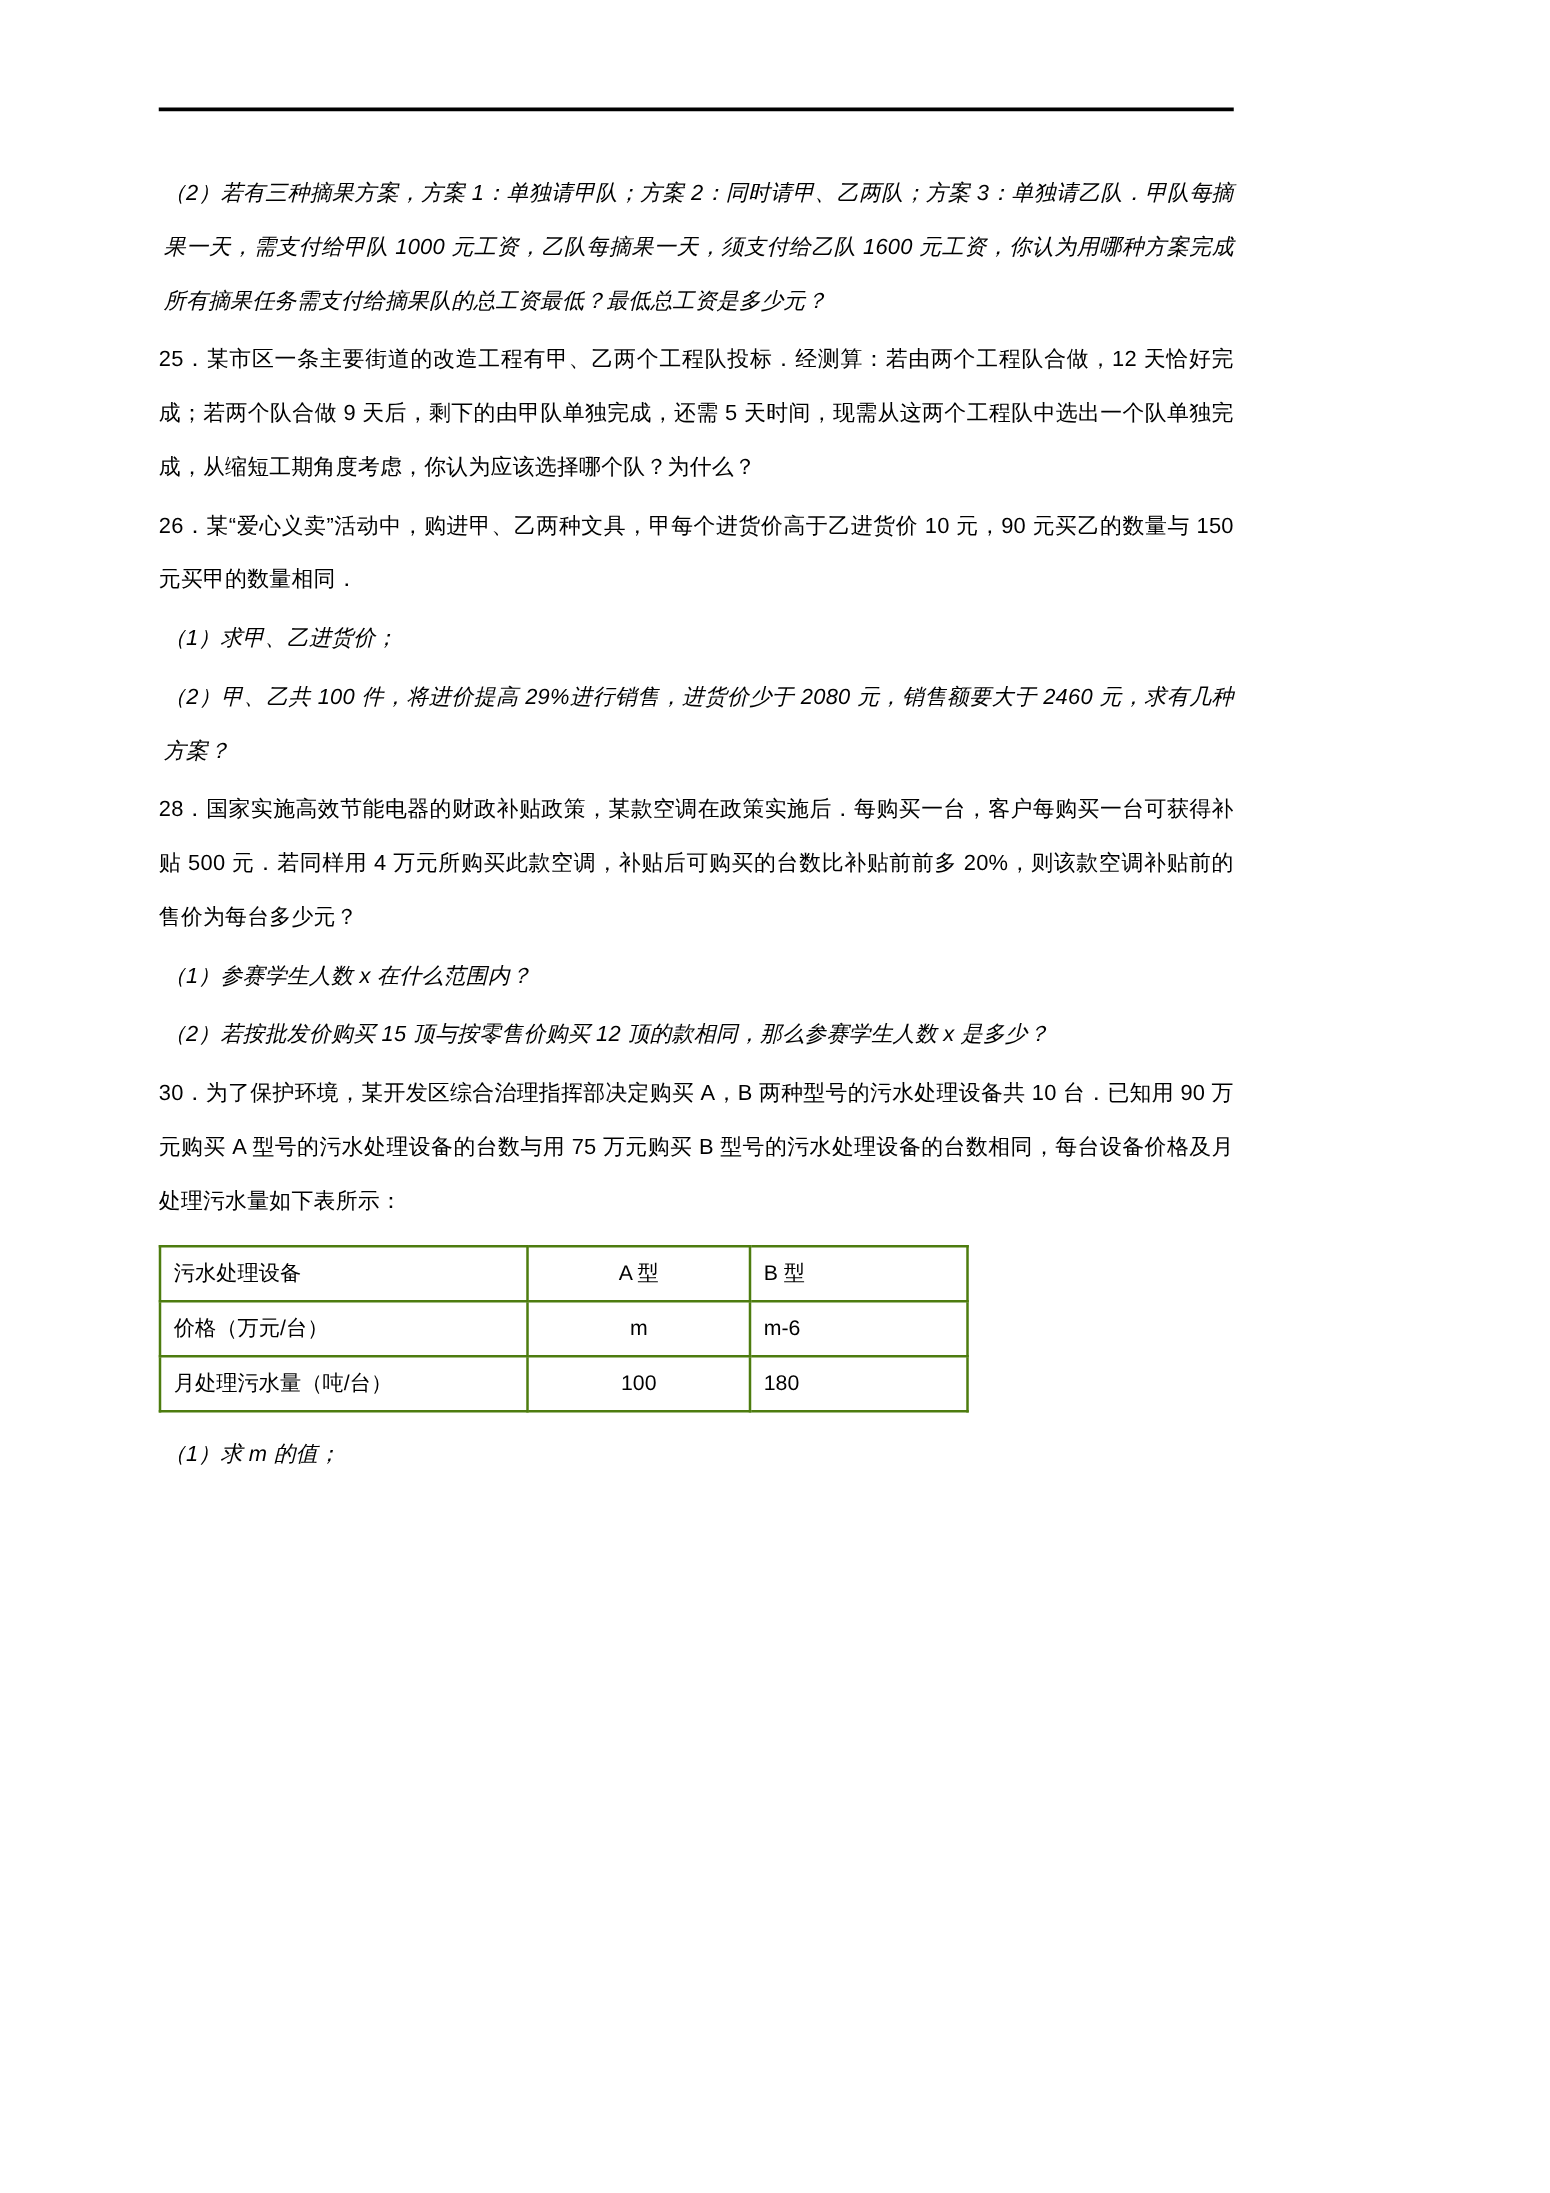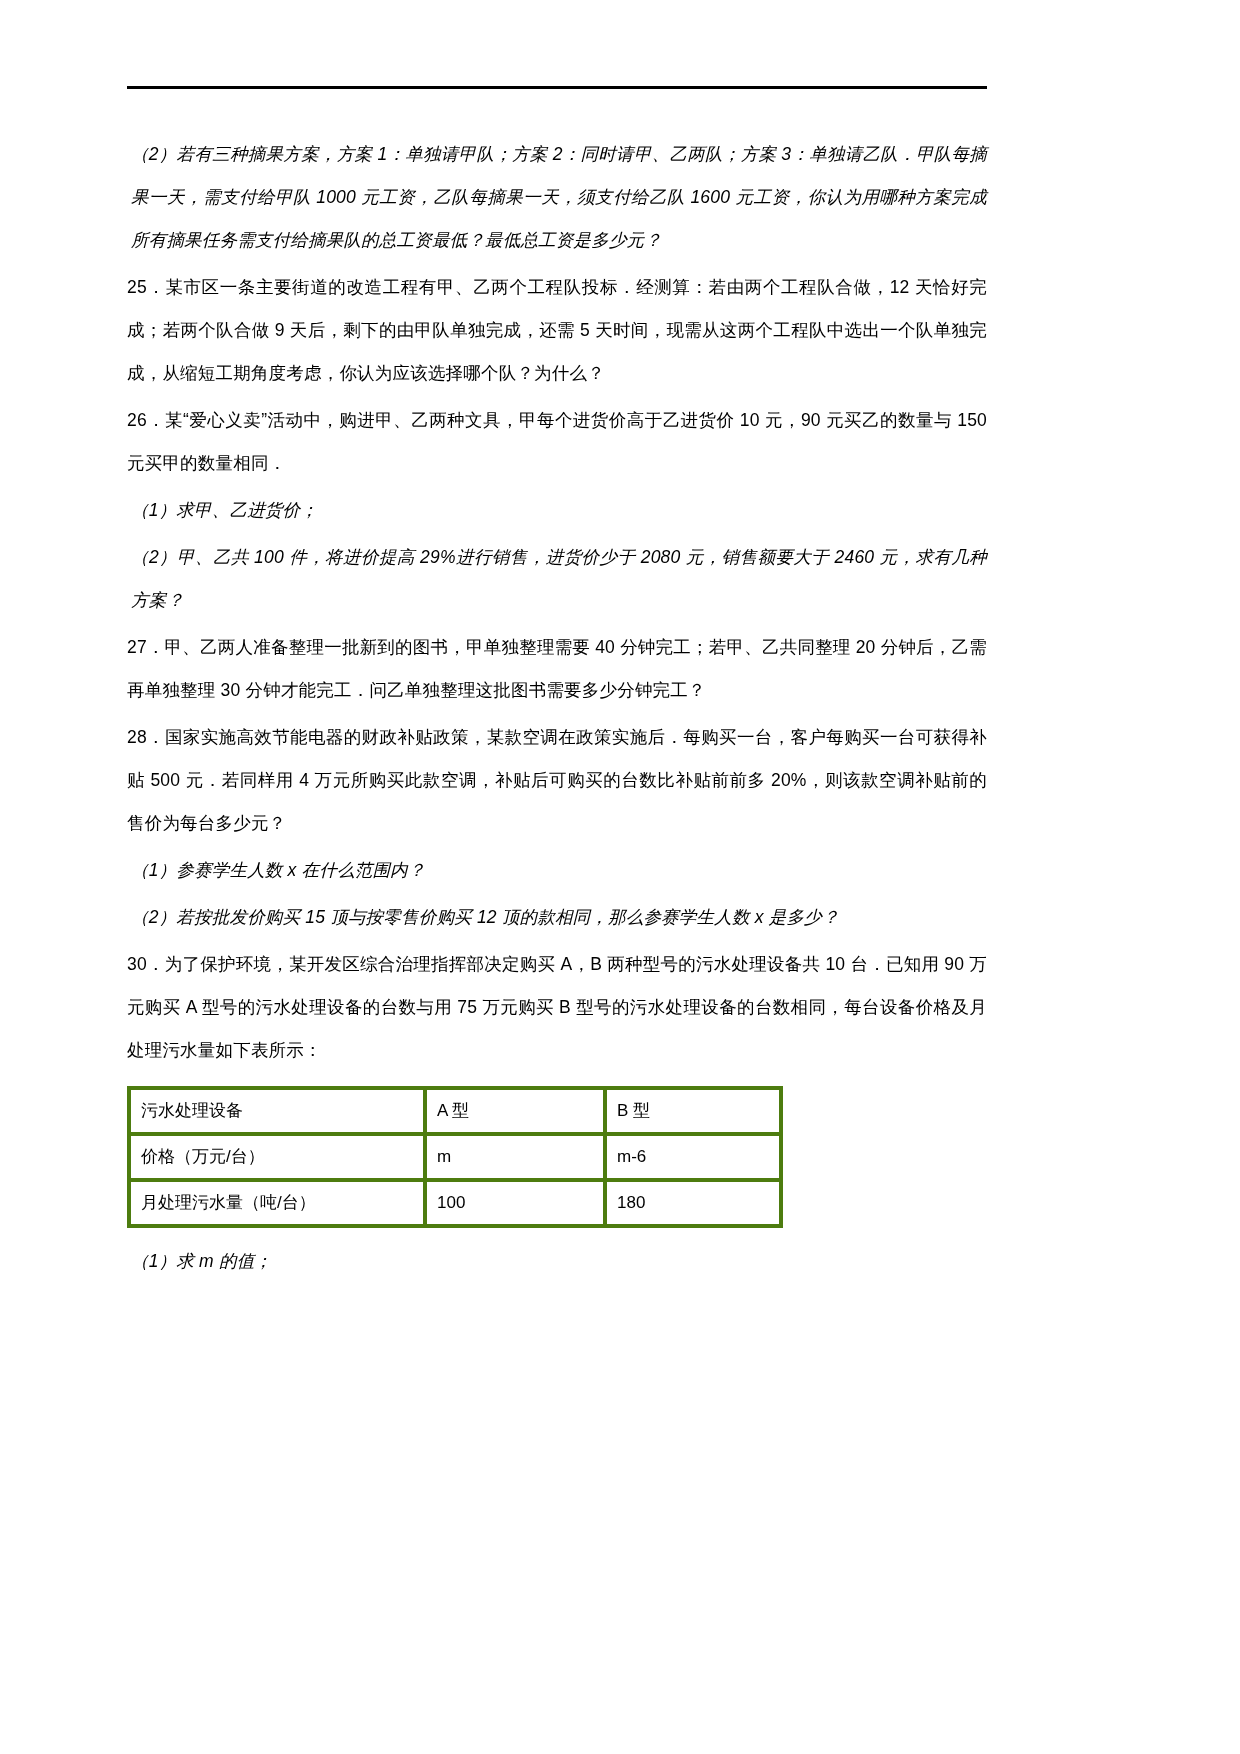--- a/index.html
+++ b/index.html
@@ -50,30 +50,30 @@
   .para.last-line-left {
     text-align: left;
   }
   table.spec-table {
     border-collapse: collapse;
     margin: 14px 0 10px 0;
     width: 580px;
     table-layout: fixed;
   }
   table.spec-table td {
-    border: 4px solid #4d7c0f;
+    border: 2px solid #4d7c0f;
     height: 38px;
     padding: 2px 10px;
     font-size: 17px;
     line-height: 34px;
     vertical-align: middle;
     color: #000000;
   }
   table.spec-table td.col-label { width: 272px; }
-  table.spec-table td.col-a { width: 156px; }
+  table.spec-table td.col-a { width: 156px; text-align: center; }
   table.spec-table td.col-b { width: 152px; }
   .after-table {
     margin-top: 12px;
   }
 </style>
 </head>
 <body>
 
 <div class="page">
 
@@ -84,21 +84,20 @@
     <p class="para indent">（2）若有三种摘果方案，方案 1：单独请甲队；方案 2：同时请甲、乙两队；方案 3：单独请乙队．甲队每摘果一天，需支付给甲队 1000 元工资，乙队每摘果一天，须支付给乙队 1600 元工资，你认为用哪种方案完成所有摘果任务需支付给摘果队的总工资最低？最低总工资是多少元？</p>
 
     <p class="para">25．某市区一条主要街道的改造工程有甲、乙两个工程队投标．经测算：若由两个工程队合做，12 天恰好完成；若两个队合做 9 天后，剩下的由甲队单独完成，还需 5 天时间，现需从这两个工程队中选出一个队单独完成，从缩短工期角度考虑，你认为应该选择哪个队？为什么？</p>
 
     <p class="para">26．某“爱心义卖”活动中，购进甲、乙两种文具，甲每个进货价高于乙进货价 10 元，90 元买乙的数量与 150 元买甲的数量相同．</p>
 
     <p class="para indent last-line-left">（1）求甲、乙进货价；</p>
 
     <p class="para indent">（2）甲、乙共 100 件，将进价提高 29%进行销售，进货价少于 2080 元，销售额要大于 2460 元，求有几种方案？</p>
 
-    <p class="para">27．甲、乙两人准备整理一批新到的图书，甲单独整理需要 40 分钟完工；若甲、乙共同整理 20 分钟后，乙需再单独整理 30 分钟才能完工．问乙单独整理这批图书需要多少分钟完工？</p>
 
     <p class="para">28．国家实施高效节能电器的财政补贴政策，某款空调在政策实施后．每购买一台，客户每购买一台可获得补贴 500 元．若同样用 4 万元所购买此款空调，补贴后可购买的台数比补贴前前多 20%，则该款空调补贴前的售价为每台多少元？</p>
 
 
     <p class="para indent last-line-left">（1）参赛学生人数 x 在什么范围内？</p>
 
     <p class="para indent last-line-left">（2）若按批发价购买 15 顶与按零售价购买 12 顶的款相同，那么参赛学生人数 x 是多少？</p>
 
     <p class="para">30．为了保护环境，某开发区综合治理指挥部决定购买 A，B 两种型号的污水处理设备共 10 台．已知用 90 万元购买 A 型号的污水处理设备的台数与用 75 万元购买 B 型号的污水处理设备的台数相同，每台设备价格及月处理污水量如下表所示：</p>
 

